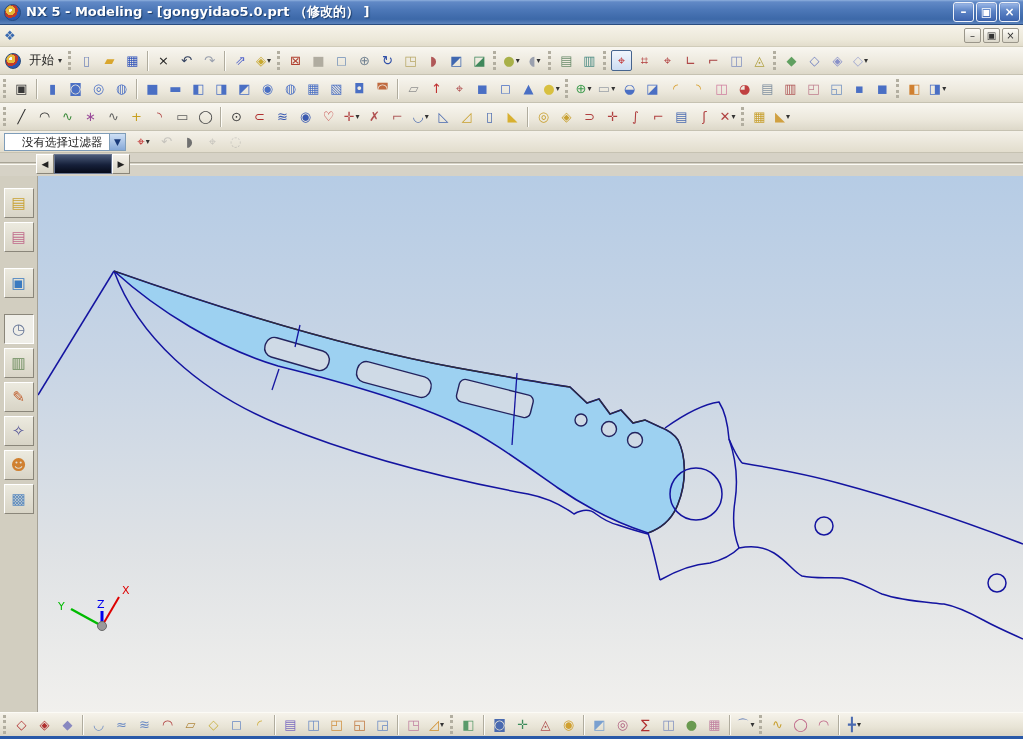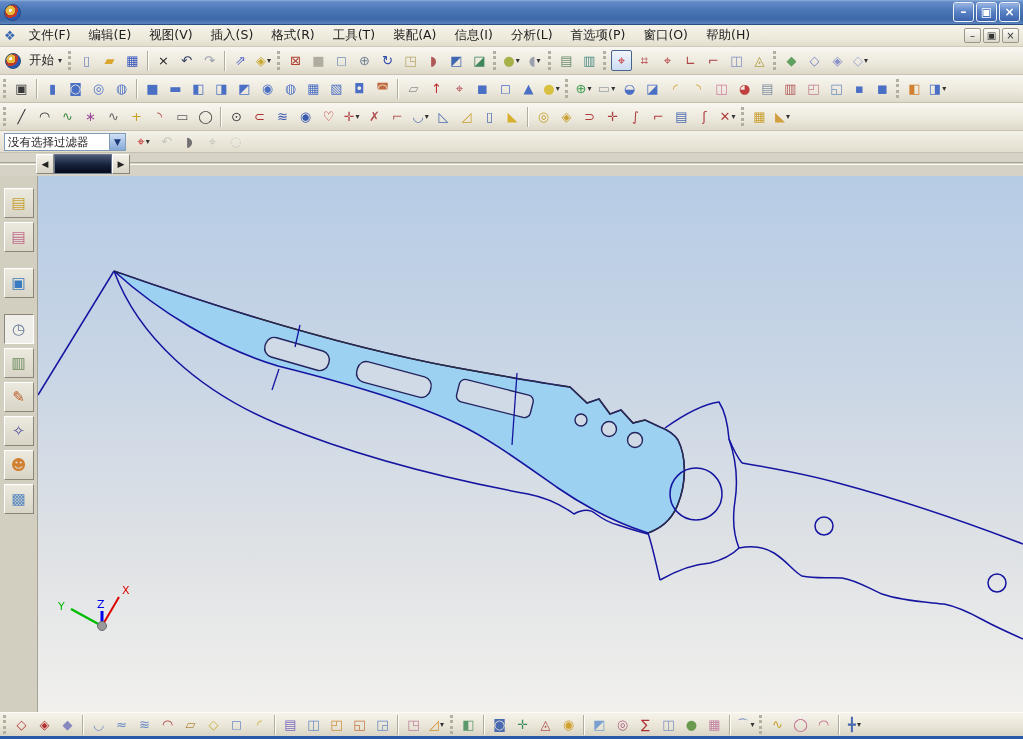--- a/index.html
+++ b/index.html
@@ -43,21 +43,21 @@
   .tool-btn .glyph { font-size:13px; line-height:1; }
   .tool-btn.boxed { border:1px solid #46648e; background:linear-gradient(180deg,#f2f6fc,#ccdcf2); }
   .tool-btn.disabled { opacity:.45; }
   .dd { font-size:8px; color:#333; margin-left:1px; }
   .start-btn { display:inline-flex; align-items:center; gap:3px; padding:1px 4px; }
   .start-label { font-size:12.5px; color:#1a1a1a; }
 
   
   .selbar { height:22px; flex:0 0 22px; display:flex; align-items:center;
     background:linear-gradient(180deg,#f4f1e9,#e2ddcd); border-bottom:1px solid #c6c2b2; padding-left:4px; }
-  .combo { display:flex; align-items:stretch; width:122px; height:18px; border:1px solid #7f9db9; background:#fff; }
+  .combo { display:flex; align-items:stretch; width:122px; height:18px; border:1px solid #7f9db9; background:#fff;padding-left:14px; }
   .combo-text { flex:1; font-size:11.5px; color:#222; padding:1px 3px; white-space:nowrap; overflow:hidden; }
   .combo-btn { width:16px; display:flex; align-items:center; justify-content:center;
     background:linear-gradient(180deg,#cfe0f5,#86a8d8); color:#1a3a7a; font-size:9px; border-left:1px solid #7f9db9; }
 
   
   .statusbar { height:20px; flex:0 0 20px; display:flex; background:#d6d2c6; gap:2px; padding:1px 1px; }
   .status-cell { border:1px solid; border-color:#8a867a #fbfaf4 #fbfaf4 #8a867a; background:#d6d2c6;
     display:flex; align-items:center; }
   .status-left { flex:0 0 484px; }
   .status-right { flex:1; padding-left:3px; }
@@ -93,49 +93,36 @@
     background:linear-gradient(180deg,#f6f3eb 0%,#e8e4d6 60%,#d9d4c5 100%);
     border-top:1px solid #fcfbf6; border-bottom:3px solid #2858a8; padding-left:1px; }
 </style>
 </head>
 <body>
 
 <div class="window">
 
   <div class="titlebar">
     <span class="nx-logo"></span>
+    <span class="title-text">NX 5 - Modeling - [gongyidao5.0.prt （修改的） ]</span>
     <span class="win-btns">
         <span class="win-btn">
           <span class="glyph">–</span>
         </span>
         <span class="win-btn">
           <span class="glyph">▣</span>
         </span>
         <span class="win-btn">
           <span class="glyph">×</span>
         </span>
       </span>
   </div>
 
   <div class="menubar">
     <span class="child-icon">❖</span>
-    <span style="display:flex">
-        <span class="menu-item">文件(F)</span>
-        <span class="menu-item">编辑(E)</span>
-        <span class="menu-item">视图(V)</span>
-        <span class="menu-item">插入(S)</span>
-        <span class="menu-item">格式(R)</span>
-        <span class="menu-item">工具(T)</span>
-        <span class="menu-item">装配(A)</span>
-        <span class="menu-item">信息(I)</span>
-        <span class="menu-item">分析(L)</span>
-        <span class="menu-item">首选项(P)</span>
-        <span class="menu-item">窗口(O)</span>
-        <span class="menu-item">帮助(H)</span>
-      </span>
     <span class="mdi-btns">
         <span class="mdi-btn">
           <span class="glyph">–</span>
         </span>
         <span class="mdi-btn">
           <span class="glyph">▣</span>
         </span>
         <span class="mdi-btn">
           <span class="glyph">×</span>
         </span>

